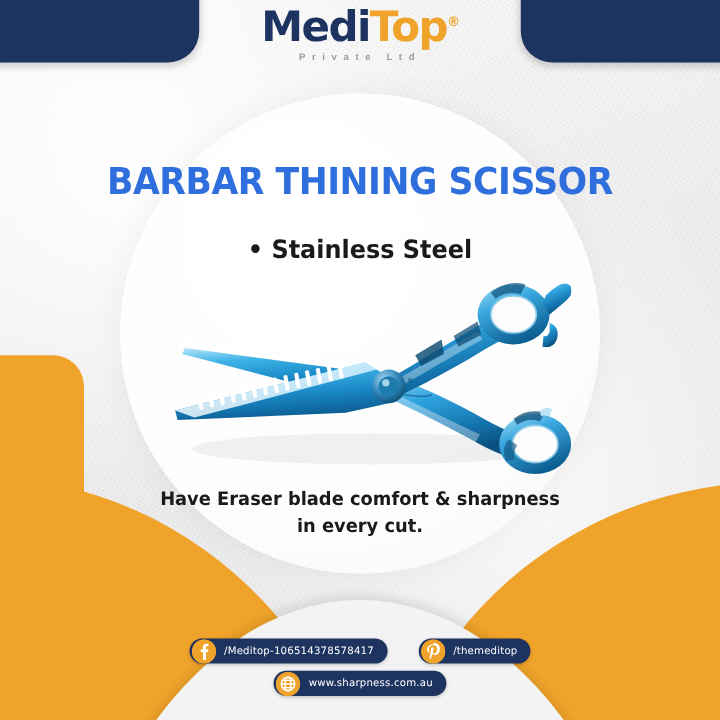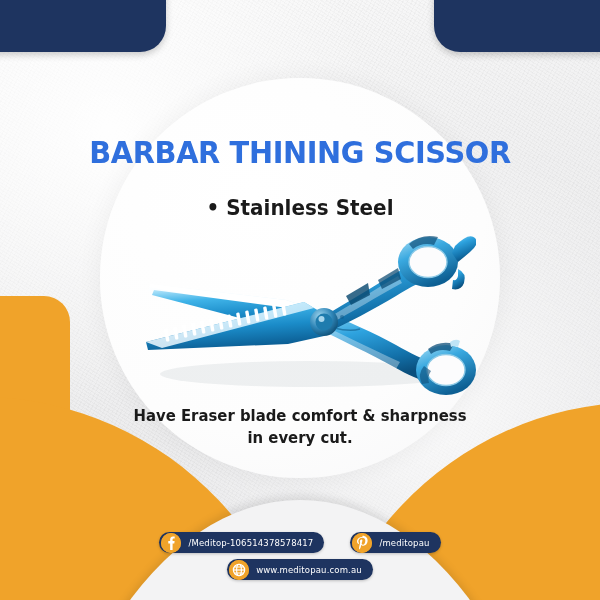--- a/index.html
+++ b/index.html
@@ -226,20 +226,24 @@
 
   <div class="navy-band left"></div>
   <div class="navy-band right"></div>
   <div class="orange-left"></div>
   <div class="orange-bl"></div>
   <div class="orange-br"></div>
   <div class="white-scoop"></div>
 
   <div class="hero-circle"></div>
 
+  <div class="logo-wrap">
+    <div class="logo-mark"><span class="logo-medi">Medi</span><span class="logo-top">Top</span><span class="logo-reg">®</span></div>
+    <div class="logo-sub">Private ltd</div>
+  </div>
 
   <div class="headline">BARBAR THINING SCISSOR</div>
   <div class="subline">• Stainless Steel</div>
 
   <div class="product">
     <svg viewBox="0 0 348 172" xmlns="http://www.w3.org/2000/svg" aria-hidden="true">
       <defs>
         <linearGradient id="gBlade" x1="0" y1="0" x2="0.3" y2="1">
           <stop offset="0%" stop-color="#b7e6fb"></stop>
           <stop offset="28%" stop-color="#3fb3e8"></stop>
@@ -353,39 +357,39 @@
       </a>
 
 
       <a class="pill">
         <span class="pill-icon">
           <svg width="20" height="20" viewBox="0 0 20 20">
               <circle cx="10" cy="10" r="10" fill="#f0a32a"></circle>
               <path d="M10.3 3.9c-3.5 0-5.3 2.4-5.3 4.4 0 1.2.5 2.3 1.5 2.7.17.07.3 0 .35-.18l.14-.55c.05-.18.03-.24-.1-.4-.3-.36-.5-.82-.5-1.47 0-1.9 1.45-3.6 3.75-3.6 2.05 0 3.17 1.23 3.17 2.88 0 2.17-.97 4-2.4 4-.8 0-1.38-.65-1.19-1.45.23-.95.67-1.98.67-2.66 0-.62-.33-1.13-1.02-1.13-.8 0-1.45.83-1.45 1.95 0 .71.24 1.19.24 1.19l-.97 4.07c-.29 1.2-.04 2.68-.02 2.83.01.09.13.11.18.04.08-.1 1.08-1.33 1.42-2.56.1-.35.56-2.18.56-2.18.28.53 1.1.99 1.96.99 2.58 0 4.33-2.33 4.33-5.45 0-2.36-2.02-4.56-5.09-4.56z" fill="#ffffff"></path>
             </svg>
         </span>
-        <span class="pill-text">/meditopau</span>
+        <span class="pill-text">/themeditop</span>
       </a>
 
     </div>
 
     <div class="social-row">
 
       <a class="pill">
         <span class="pill-icon">
           <svg width="20" height="20" viewBox="0 0 20 20">
               <circle cx="10" cy="10" r="10" fill="#f0a32a"></circle>
               <circle cx="10" cy="10" r="5.6" fill="none" stroke="#ffffff" stroke-width="1.3"></circle>
               <ellipse cx="10" cy="10" rx="2.4" ry="5.6" fill="none" stroke="#ffffff" stroke-width="1.2"></ellipse>
               <line x1="4.4" y1="10" x2="15.6" y2="10" stroke="#ffffff" stroke-width="1.2"></line>
               <line x1="5.4" y1="7" x2="14.6" y2="7" stroke="#ffffff" stroke-width="1"></line>
               <line x1="5.4" y1="13" x2="14.6" y2="13" stroke="#ffffff" stroke-width="1"></line>
             </svg>
         </span>
-        <span class="pill-text">www.meditopau.com.au</span>
+        <span class="pill-text">www.sharpness.com.au</span>
       </a>
 
 
     </div>
 
   </div>
 
 </div>
 
 </body></html>

